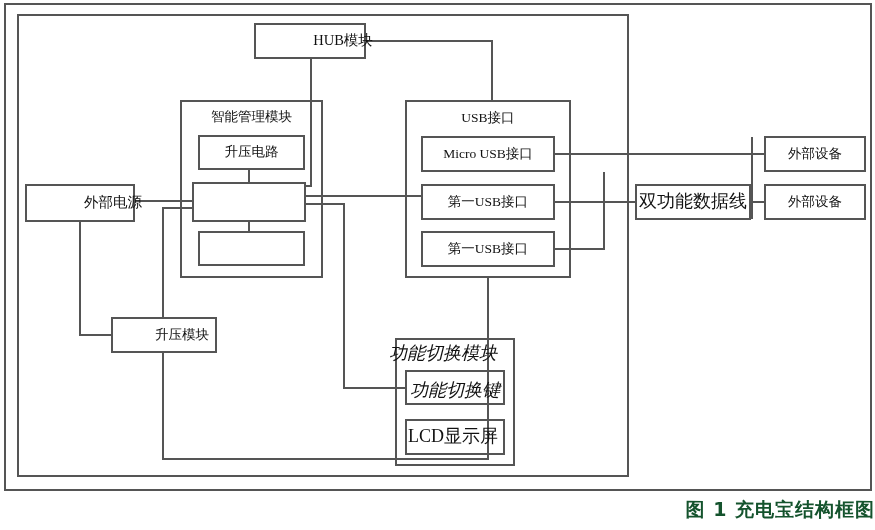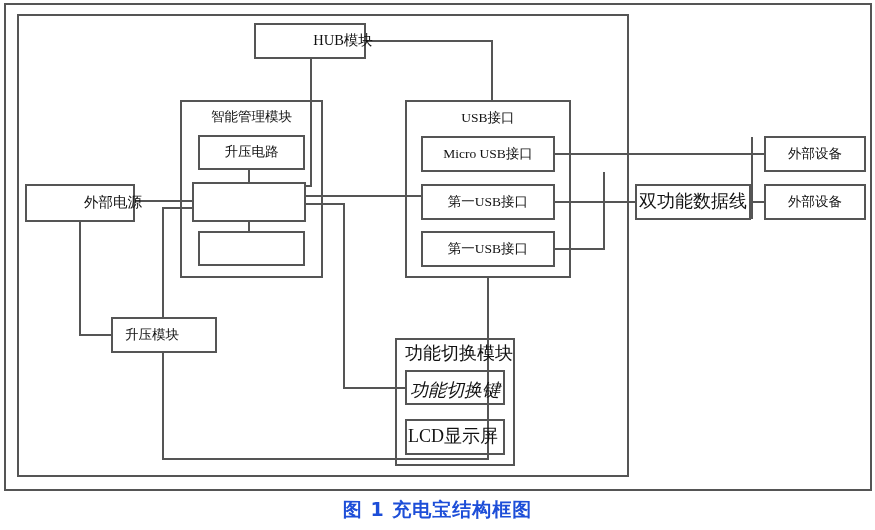--- a/index.html
+++ b/index.html
@@ -34,25 +34,25 @@
     pointer-events: none;
   }
   .s15 { font-size: 14.5px; padding-left: 33px; }
   .s14 { font-size: 13.5px; }
   .s13 { font-size: 18px; }
   .caption {
     position: absolute;
     left: 0;
     top: 497px;
     width: 875px;
-    text-align: center;
+    text-align: right;
     font-family: "DejaVu Sans", "Liberation Sans", sans-serif;
     font-size: 19px;
     font-weight: bold;
-    color: #1d4ed8;
+    color: #14532d;
     letter-spacing: 1px;
   }
   .hit {
     position: absolute;
     background: transparent;
   }
 </style>
 </head>
 <body>
 
@@ -124,28 +124,28 @@
 
     </g>
   </svg>
 
   <div class="box-label s15" style="left:255px; top:24px; width:110px; height:34px;">HUB模块</div>
 
   <div class="box-label s14" style="left:181px; top:103px; width:141px; height:28px;">智能管理模块</div>
   <div class="box-label s14" style="left:199px; top:136px; width:105px; height:33px;">升压电路</div>
 
   <div class="box-label s15" style="left:26px; top:185px; width:108px; height:36px;">外部电源</div>
-  <div class="box-label s14" style="left:100px; top:318px; width:104px; height:34px;">升压模块</div>
+  <div class="box-label s14" style="left:130px; top:318px; width:104px; height:34px;">升压模块</div>
 
   <div class="box-label s14" style="left:406px; top:103px; width:164px; height:30px;">USB接口</div>
   <div class="box-label s14" style="left:422px; top:137px; width:132px; height:34px;">Micro USB接口</div>
   <div class="box-label s14" style="left:422px; top:185px; width:132px; height:34px;">第一USB接口</div>
   <div class="box-label s14" style="left:422px; top:232px; width:132px; height:34px;">第一USB接口</div>
 
-  <div class="box-label s13" style="left:400px; top:341px; width:118px; height:26px;">功能切换模块</div>
+  <div class="box-label s13" style="left:384px; top:341px; width:118px; height:26px;font-style:italic;">功能切换模块</div>
   <div class="box-label s13" style="left:406px; top:371px; width:98px; height:39px;font-style:italic;">功能切换键</div>
   <div class="box-label s13" style="left:406px; top:420px; width:94px; height:34px;">LCD显示屏</div>
 
   <div class="box-label s13" style="left:636px; top:185px; width:114px; height:34px;">双功能数据线</div>
   <div class="box-label s14" style="left:765px; top:137px; width:100px; height:34px;">外部设备</div>
   <div class="box-label s14" style="left:765px; top:185px; width:100px; height:34px;">外部设备</div>
 
   <div class="caption">图 1 充电宝结构框图</div>
 
   <div class="hit" style="left:255px; top:24px; width:110px; height:34px;"></div>

